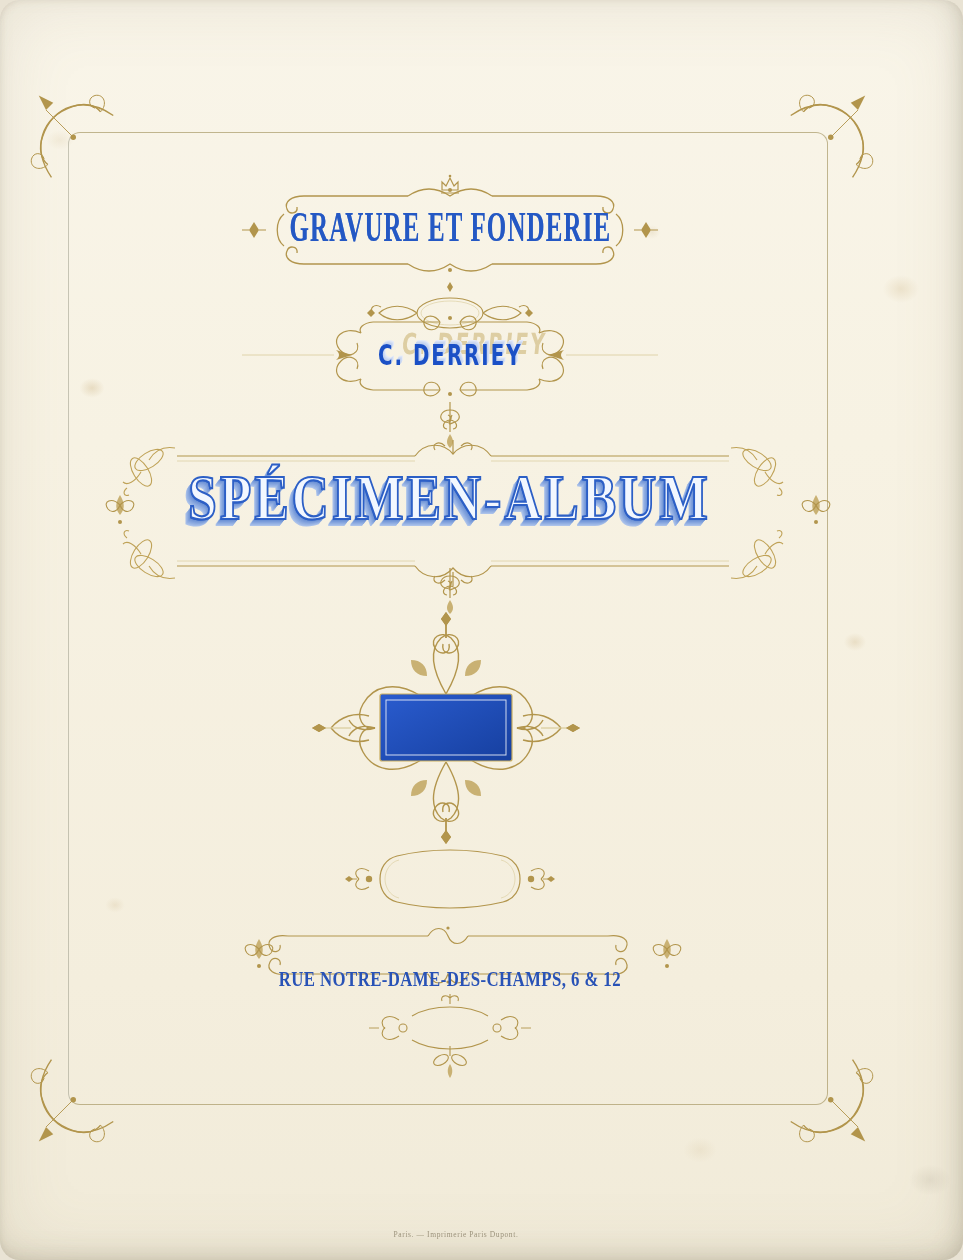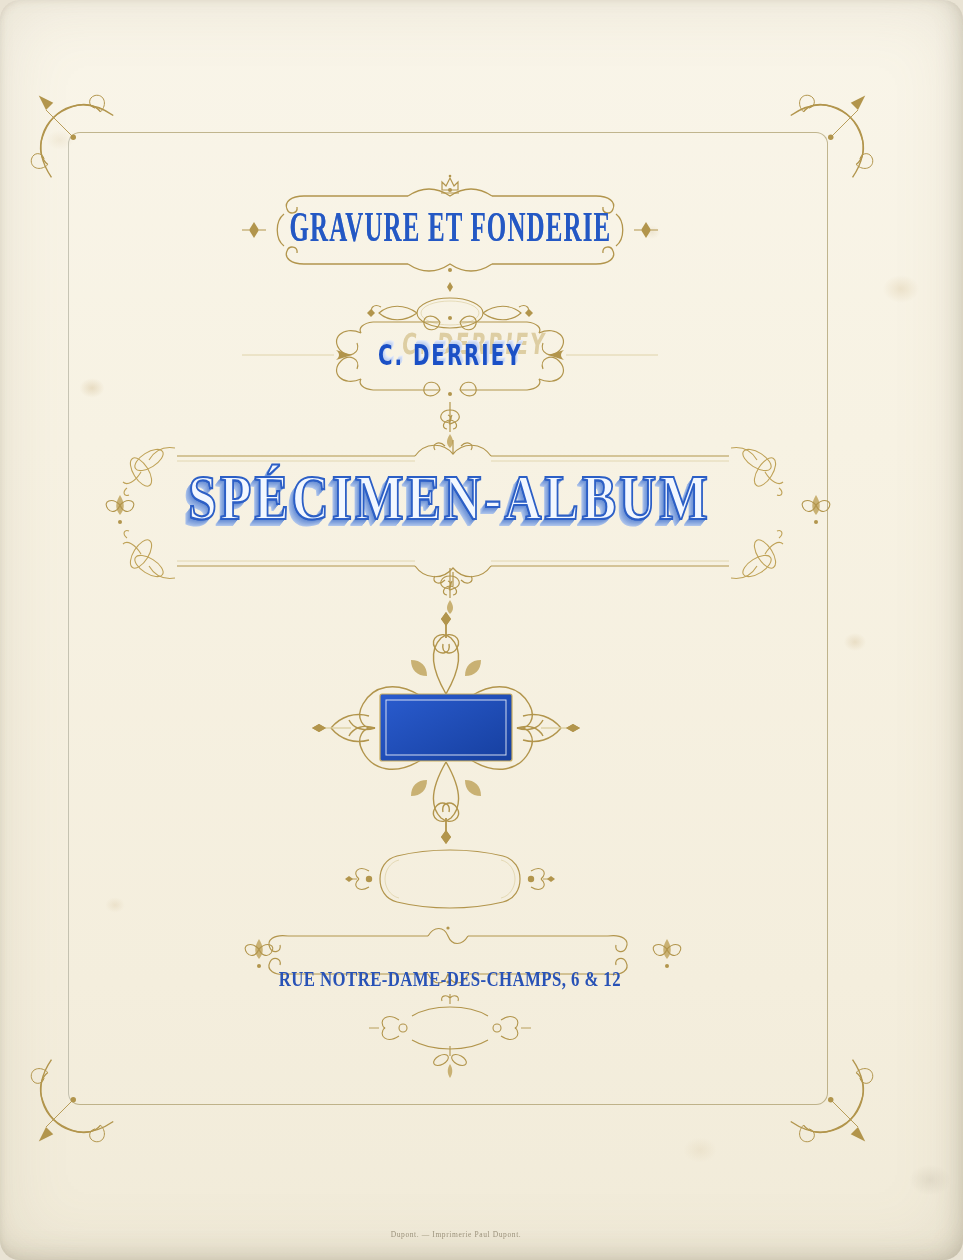--- a/index.html
+++ b/index.html
@@ -294,15 +294,15 @@
         <path d="M24,38 h-10" stroke-width=".9"></path>
       </g>
       <use href="#yrL" transform="matrix(-1,0,0,1,190,0)"></use>
       <path d="M95,56 v10"></path>
       <ellipse cx="86" cy="70" rx="8" ry="4.5" transform="rotate(-28 86 70)"></ellipse>
       <ellipse cx="104" cy="70" rx="8" ry="4.5" transform="rotate(28 104 70)"></ellipse>
       <path d="M95,74 c3,5 3,9 0,14 c-3,-5 -3,-9 0,-14z" fill="#c9b173" stroke="none"></path>
     </g>
   </svg>
 
-  <div class="txt t-imprint">Dupont. — Imprimerie Paul Dupont.</div>
+  <div class="txt t-imprint">Paris. — Imprimerie Paris Dupont.</div>
 
 </div>
 
 </body></html>

